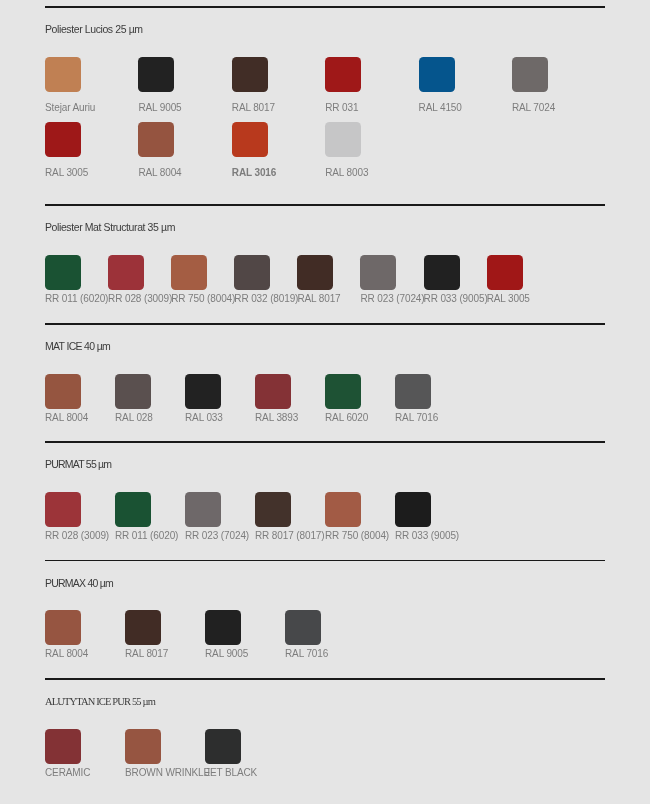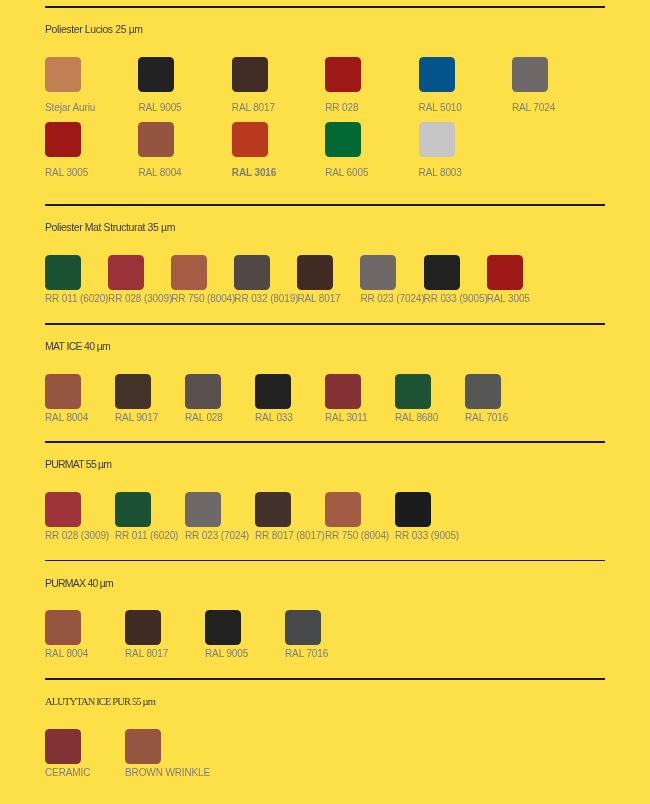--- a/index.html
+++ b/index.html
@@ -58,67 +58,63 @@
   .layout-s1 .swatch-label { margin-top:10.9px; }
   .layout-s2 .swatch-cell  { width:63.1px; }
   .layout-s3 .swatch-cell  { width:70px; }
   .layout-s4 .swatch-cell  { width:70px; }
   .layout-s5 .swatch-cell  { width:80px; }
   .layout-s6 .swatch-cell  { width:80px; }
 </style>
 </head>
 <body style="background: rgb(247, 247, 247);">
 
-<div class="page" style="background: #fde047;">
+<div class="page" style="background: #e5e5e5;">
   <div id="sections-host">
       <section class="swatch-section layout-s1" style="top: 6.4px;">
     <div class="section-divider" style="background: rgb(25, 25, 25);"></div>
     <h2 class="section-title" style="color: rgb(60, 60, 60);">Poliester Lucios 25 µm</h2>
     <div class="swatch-grid">
           <div class="swatch-cell">
     <div class="swatch-colour-chip" style="background: rgb(192, 128, 83);"></div>
     <div class="swatch-label" style="color: rgb(125, 125, 125);">Stejar Auriu</div>
   </div>
           <div class="swatch-cell">
     <div class="swatch-colour-chip" style="background: rgb(34, 34, 34);"></div>
     <div class="swatch-label" style="color: rgb(125, 125, 125);">RAL 9005</div>
   </div>
           <div class="swatch-cell">
     <div class="swatch-colour-chip" style="background: rgb(65, 45, 38);"></div>
     <div class="swatch-label" style="color: rgb(125, 125, 125);">RAL 8017</div>
   </div>
           <div class="swatch-cell">
     <div class="swatch-colour-chip" style="background: rgb(159, 24, 24);"></div>
-    <div class="swatch-label" style="color: rgb(125, 125, 125);">RR 028</div>
+    <div class="swatch-label" style="color: rgb(125, 125, 125);">RR 031</div>
   </div>
           <div class="swatch-cell">
     <div class="swatch-colour-chip" style="background: rgb(5, 85, 141);"></div>
-    <div class="swatch-label" style="color: rgb(125, 125, 125);">RAL 5010</div>
+    <div class="swatch-label" style="color: rgb(125, 125, 125);">RAL 4150</div>
   </div>
           <div class="swatch-cell">
     <div class="swatch-colour-chip" style="background: rgb(110, 105, 104);"></div>
     <div class="swatch-label" style="color: rgb(125, 125, 125);">RAL 7024</div>
   </div>
           <div class="swatch-cell">
     <div class="swatch-colour-chip" style="background: rgb(158, 24, 24);"></div>
     <div class="swatch-label" style="color: rgb(125, 125, 125);">RAL 3005</div>
   </div>
           <div class="swatch-cell">
     <div class="swatch-colour-chip" style="background: rgb(149, 84, 64);"></div>
     <div class="swatch-label" style="color: rgb(125, 125, 125);">RAL 8004</div>
   </div>
           <div class="swatch-cell">
     <div class="swatch-colour-chip" style="background: rgb(184, 57, 29);"></div>
     <div class="swatch-label" style="color: rgb(125, 125, 125); font-weight: bold;">RAL 3016</div>
   </div>
           <div class="swatch-cell">
-    <div class="swatch-colour-chip" style="background: rgb(3, 105, 52);"></div>
-    <div class="swatch-label" style="color: rgb(125, 125, 125);">RAL 6005</div>
-  </div>
-          <div class="swatch-cell">
     <div class="swatch-colour-chip" style="background: rgb(198, 198, 199);"></div>
     <div class="swatch-label" style="color: rgb(125, 125, 125);">RAL 8003</div>
   </div>
         </div>
   </section>
       <section class="swatch-section layout-s2" style="top: 204.4px;">
     <div class="section-divider" style="background: rgb(25, 25, 25);"></div>
     <h2 class="section-title" style="color: rgb(60, 60, 60);">Poliester Mat Structurat 35 µm</h2>
     <div class="swatch-grid">
           <div class="swatch-cell">
@@ -157,38 +153,34 @@
   </section>
       <section class="swatch-section layout-s3" style="top: 323.4px;">
     <div class="section-divider" style="background: rgb(25, 25, 25);"></div>
     <h2 class="section-title" style="color: rgb(60, 60, 60);">MAT ICE 40 µm</h2>
     <div class="swatch-grid">
           <div class="swatch-cell">
     <div class="swatch-colour-chip" style="background: rgb(149, 85, 64);"></div>
     <div class="swatch-label" style="color: rgb(125, 125, 125);">RAL 8004</div>
   </div>
           <div class="swatch-cell">
-    <div class="swatch-colour-chip" style="background: rgb(67, 51, 43);"></div>
-    <div class="swatch-label" style="color: rgb(125, 125, 125);">RAL 9017</div>
-  </div>
-          <div class="swatch-cell">
     <div class="swatch-colour-chip" style="background: rgb(90, 80, 79);"></div>
     <div class="swatch-label" style="color: rgb(125, 125, 125);">RAL 028</div>
   </div>
           <div class="swatch-cell">
     <div class="swatch-colour-chip" style="background: rgb(34, 34, 34);"></div>
     <div class="swatch-label" style="color: rgb(125, 125, 125);">RAL 033</div>
   </div>
           <div class="swatch-cell">
     <div class="swatch-colour-chip" style="background: rgb(132, 50, 54);"></div>
-    <div class="swatch-label" style="color: rgb(125, 125, 125);">RAL 3011</div>
+    <div class="swatch-label" style="color: rgb(125, 125, 125);">RAL 3893</div>
   </div>
           <div class="swatch-cell">
     <div class="swatch-colour-chip" style="background: rgb(30, 82, 52);"></div>
-    <div class="swatch-label" style="color: rgb(125, 125, 125);">RAL 8680</div>
+    <div class="swatch-label" style="color: rgb(125, 125, 125);">RAL 6020</div>
   </div>
           <div class="swatch-cell">
     <div class="swatch-colour-chip" style="background: rgb(86, 86, 87);"></div>
     <div class="swatch-label" style="color: rgb(125, 125, 125);">RAL 7016</div>
   </div>
         </div>
   </section>
       <section class="swatch-section layout-s4" style="top: 441.4px;">
     <div class="section-divider" style="background: rgb(25, 25, 25);"></div>
     <h2 class="section-title" style="color: rgb(60, 60, 60);">PURMAT 55 µm</h2>
@@ -246,16 +238,20 @@
     <h2 class="section-title" style="color: rgb(60, 60, 60); font-family: Liberation Serif, serif;">ALUTYTAN ICE PUR 55 µm</h2>
     <div class="swatch-grid">
           <div class="swatch-cell">
     <div class="swatch-colour-chip" style="background: rgb(131, 50, 53);"></div>
     <div class="swatch-label" style="color: rgb(125, 125, 125);">CERAMIC</div>
   </div>
           <div class="swatch-cell">
     <div class="swatch-colour-chip" style="background: rgb(150, 85, 65);"></div>
     <div class="swatch-label" style="color: rgb(125, 125, 125);">BROWN WRINKLE</div>
   </div>
+          <div class="swatch-cell">
+    <div class="swatch-colour-chip" style="background: rgb(45, 46, 46);"></div>
+    <div class="swatch-label" style="color: rgb(125, 125, 125);">JET BLACK</div>
+  </div>
         </div>
   </section>
     </div>
 </div>
 
 </body></html>

